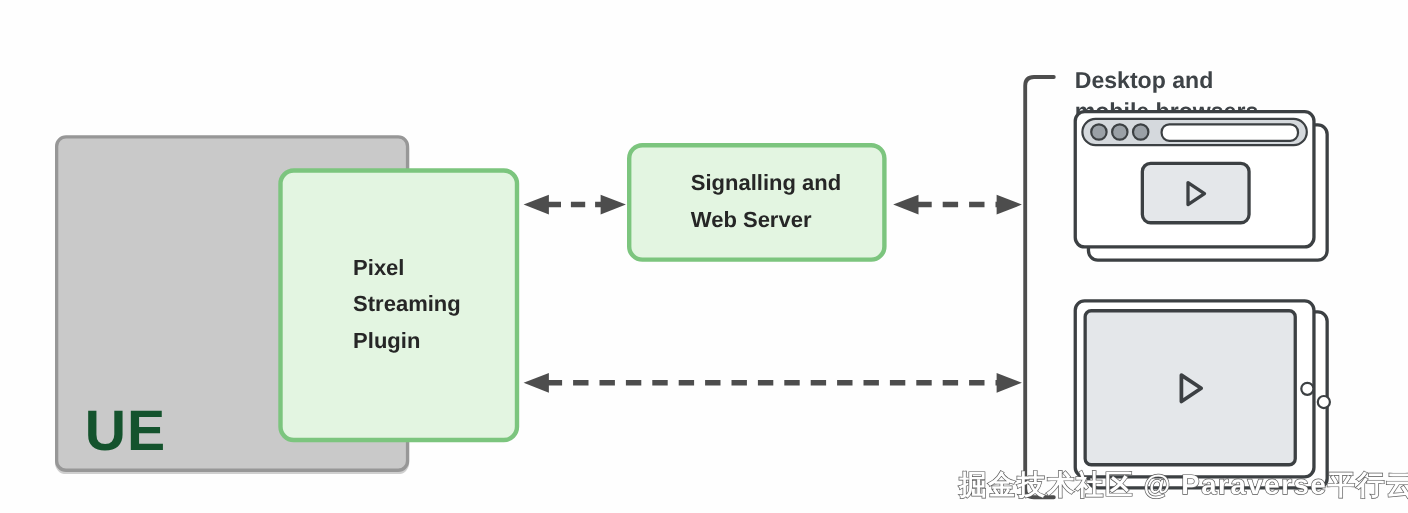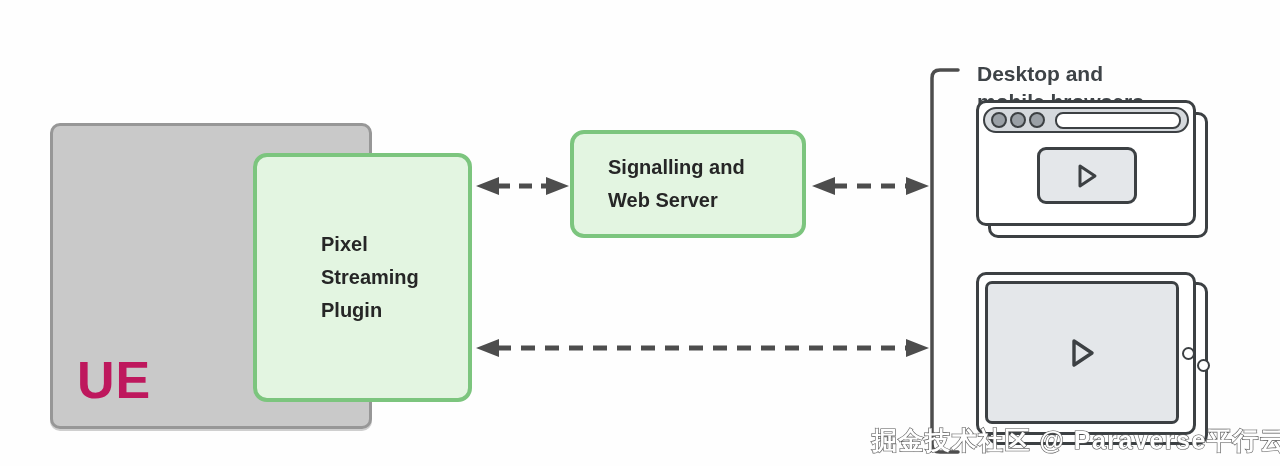--- a/index.html
+++ b/index.html
@@ -21,24 +21,24 @@
     position: absolute;
     left: 50px; top: 123px;
     width: 316px; height: 300px;
     background: #c9c9c9;
     border: 3px solid #979797;
     border-radius: 10px;
     box-shadow: 0 2px 0 rgba(120,120,120,0.35);
   }
   .ue-label {
     position: absolute;
-    left: 24px; bottom: 20px;
+    left: 24px; bottom: 8px;
     font-size: 52px;
     font-weight: bold;
-    color: #be185d;
+    color: #14532d;
     letter-spacing: 1px;
     line-height: 1;
   }
 
   
   .green-box {
     position: absolute;
     background: #e3f5e1;
     border: 4px solid #7cc57e;
     border-radius: 14px;
@@ -55,21 +55,21 @@
     width: 236px; height: 108px;
   }
   .green-box-label {
     font-size: 20px;
     font-weight: bold;
     color: #262626;
     line-height: 33px;
     white-space: pre-line;
   }
   .pixel-box .green-box-label { padding-left: 64px; }
-  .signalling-box .green-box-label { padding-left: 34px; }
+  .signalling-box .green-box-label { padding-left: 34px; margin-left: 20px; }
 
   
   .overlay {
     position: absolute;
     left: 0; top: 0;
     width: 1280px; height: 466px;
     pointer-events: none;
   }
 
   

